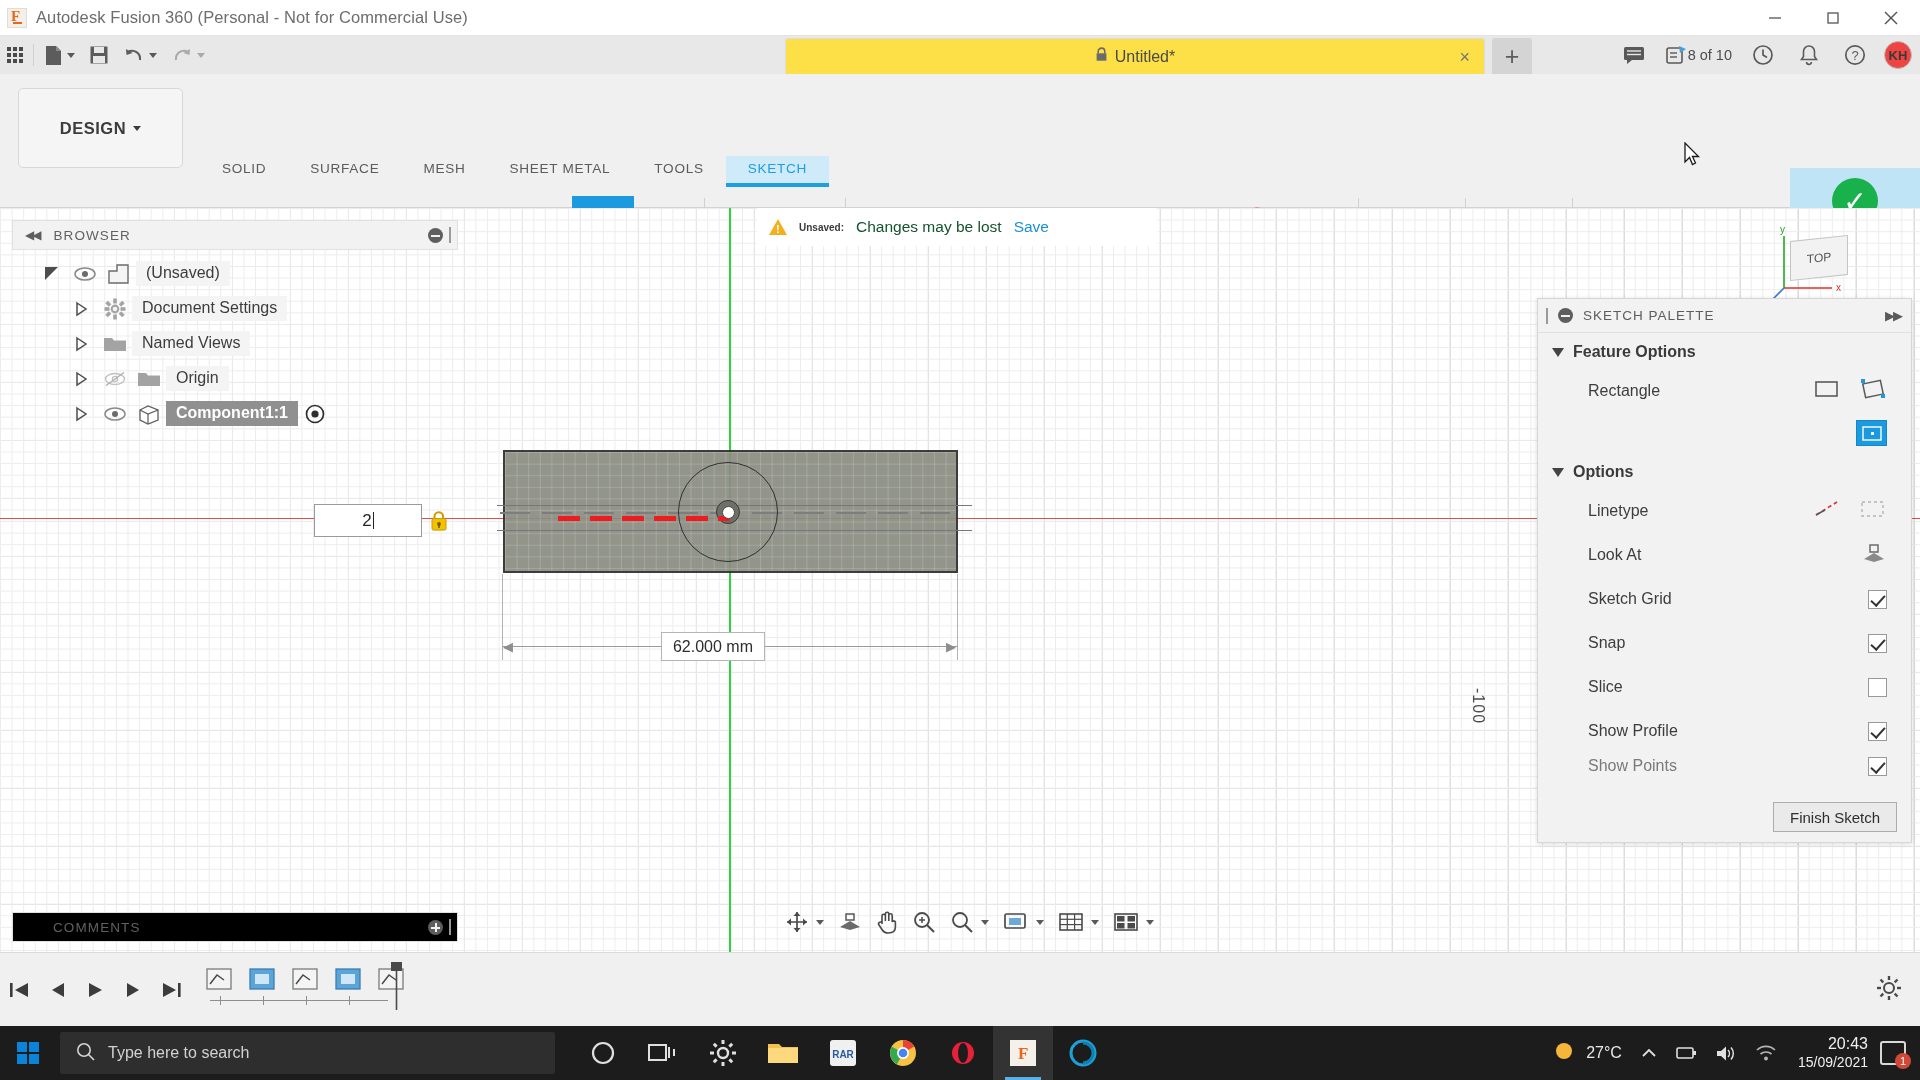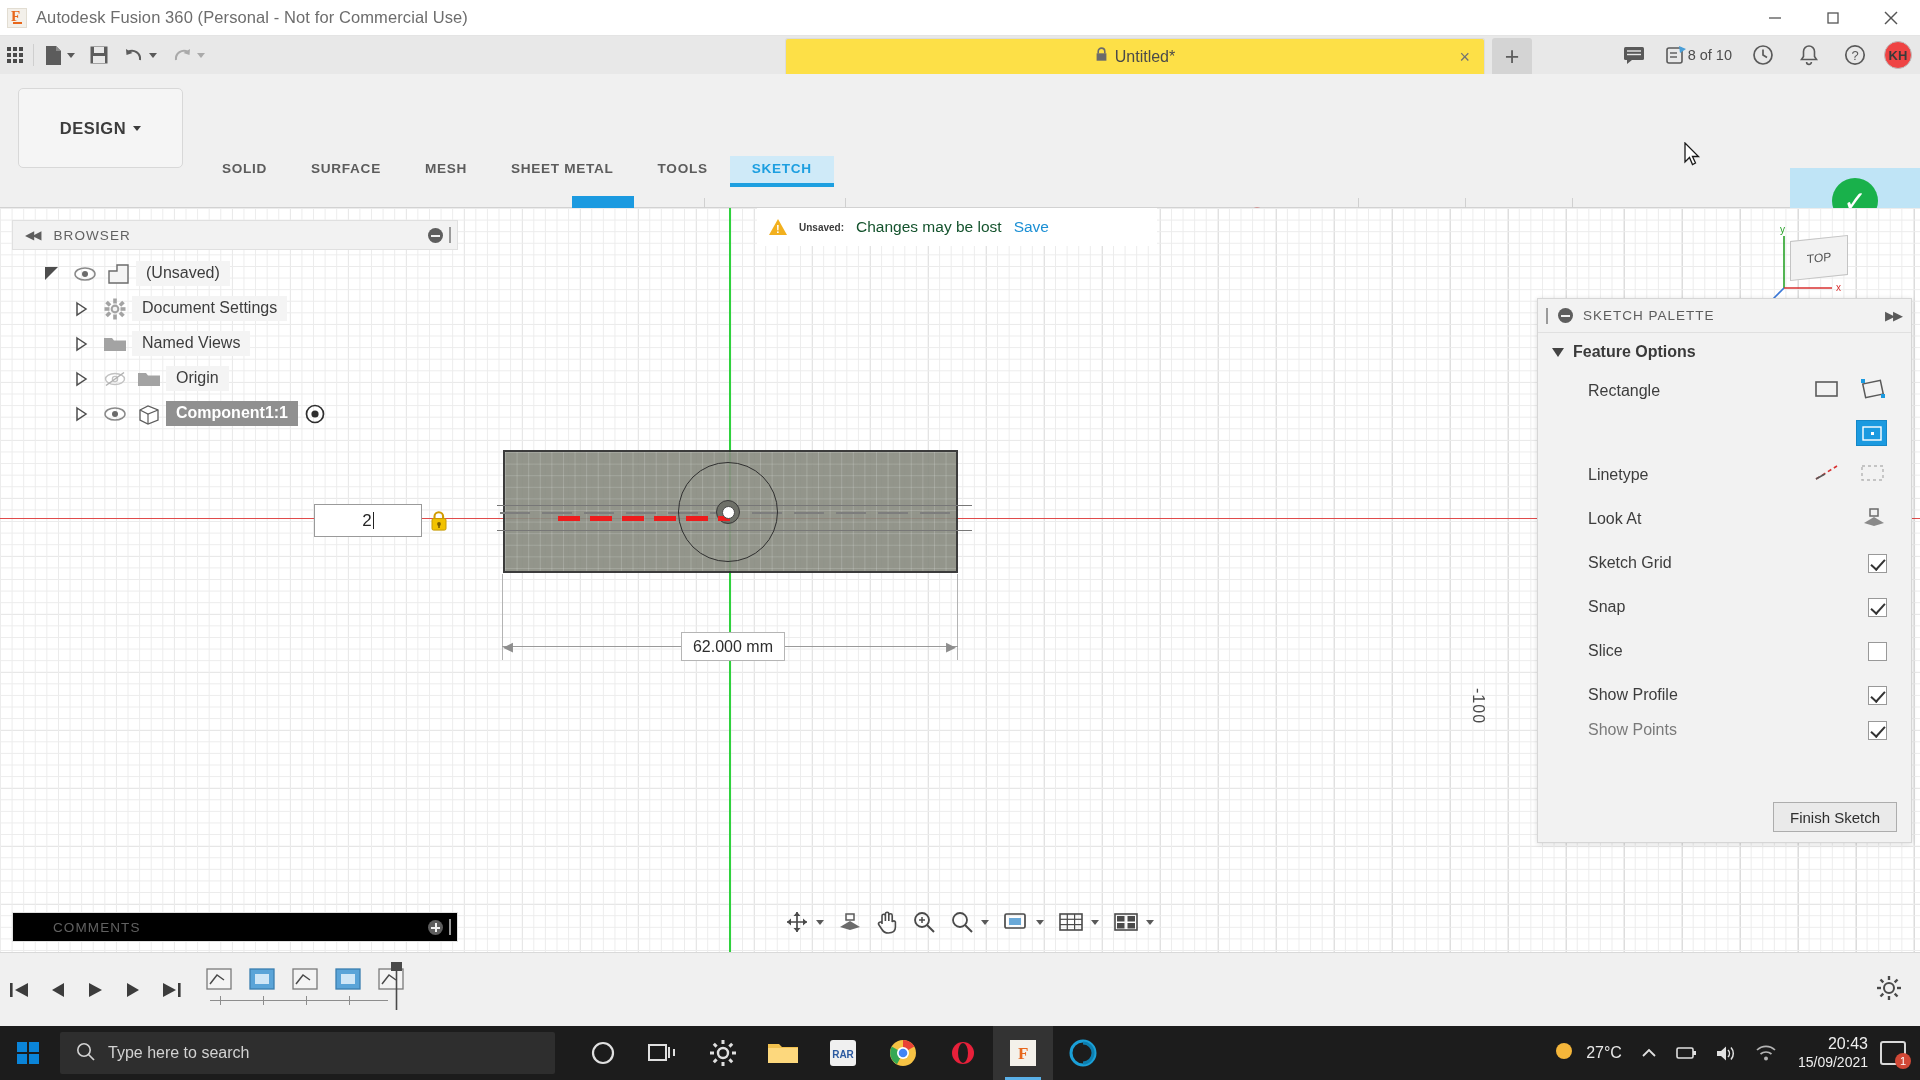--- a/index.html
+++ b/index.html
@@ -100,21 +100,21 @@
   .design-btn {
     position: absolute; left: 18px; top: 14px; width: 165px; height: 80px;
     background: #f5f5f5; border: 1px solid #d8d8d8; border-radius: 5px;
     display: flex; align-items: center; justify-content: center;
     font-size: 16.5px; font-weight: bold; color: #3c3c3c; letter-spacing: .5px;
   }
   .tabs {
     position: absolute; top: 82px; left: 200px; display: flex; height: 30px;
   }
   .rtab {
-    font-size: 13.6px; font-weight: bold; color: #5c5c5c; letter-spacing: .7px;
+    font-size: 13.6px; font-weight: normal; color: #5c5c5c; letter-spacing: .7px;
     padding: 5px 22px; white-space: nowrap;
   }
   .rtab.active { color: #1d9fe0; background: #cfeaf8; position: relative; }
   .rtab.active::after {
     content:""; position:absolute; left:0; bottom:-1px; width:100%;
     height:4px; background:#1d9fe0;
   }
   .tools-row {
     position: absolute; top: 122px; left: 200px; display: flex;
     align-items: flex-start; height: 70px;
@@ -274,21 +274,21 @@
     position: absolute; left: 502px; top: 366px; width: 1px; height: 86px;
     background: #b3b3b3;
   }
   .hdim-ext-r {
     position: absolute; left: 957px; top: 366px; width: 1px; height: 86px;
     background: #b3b3b3;
   }
   .hdim-arrow { position: absolute; top: 433px; color: #8d8d8d;
     font-size: 13px; line-height: 11px; }
   .dim-label-box {
-    position: absolute; left: 681px; top: 424px; width: 104px; height: 29px;
+    position: absolute; left: 661px; top: 424px; width: 104px; height: 29px;
     background: #fff; border: 1px solid #b5b5b5; display: flex;
     align-items: center; justify-content: center;
   }
   .dim-label-txt { font-size: 16px; color: #2d2d2d; }
   .grid-num {
     position: absolute; left: 1469px; top: 480px; font-size: 16px;
     color: #4b4b4b; writing-mode: vertical-rl; letter-spacing: 1px;
   }
 
   
@@ -1003,20 +1003,24 @@
         <span class="pal-row-ctl" style="margin-left:auto">
           <span class="blue-sq">
             <svg width="22" height="17">
                 <rect x="2" y="2" width="18" height="13" fill="none" stroke="#ffffff" stroke-width="1.4"></rect>
                 <rect x="10" y="7" width="3" height="3" fill="#ffffff"></rect>
               </svg>
           </span>
         </span>
       </div>
 
+      <div class="pal-section">
+        <span class="tri-down"></span>
+        <span class="pal-section-lbl">Options</span>
+      </div>
 
       <div class="pal-row">
         <span class="pal-row-lbl">Linetype</span>
         <span class="pal-row-ctl">
           <span>
             <svg width="28" height="22">
                 <line x1="3" y1="17" x2="24" y2="4" stroke="#d93131" stroke-width="1.6" stroke-dasharray="4 3"></line>
                 <line x1="3" y1="17" x2="12" y2="12" stroke="#5a5a5a" stroke-width="1.6"></line>
               </svg>
           </span>

